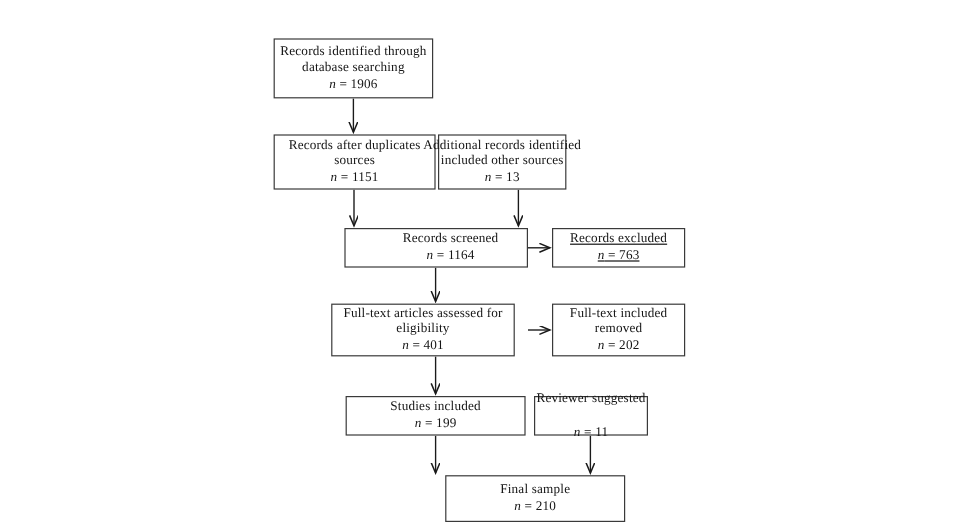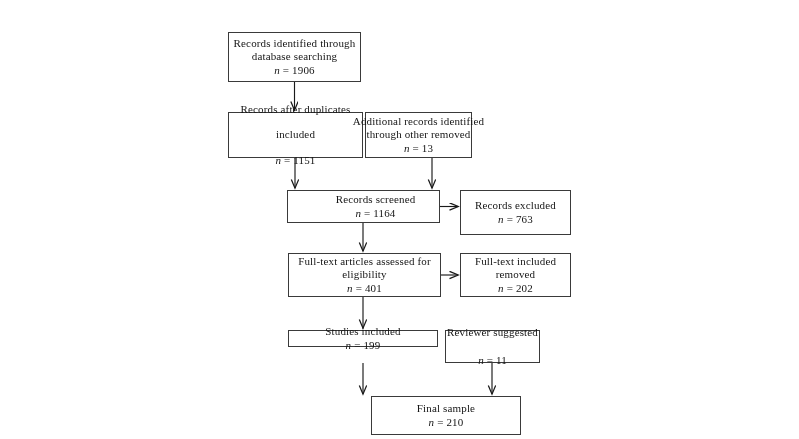--- a/index.html
+++ b/index.html
@@ -49,27 +49,27 @@
   }
   .flow-box .count {
     display: block;
     white-space: nowrap;
   }
   .flow-box .count i {
     font-style: italic;
   }
   
   #box-identified   { left: 228px; top: 32px;  width: 133px; height: 50px; }
-  #box-duplicates   { left: 228px; top: 112px; width: 135px; height: 46px; gap: 12px; }
+  #box-duplicates   { left: 228px; top: 112px; width: 135px; height: 46px; }
   #box-additional   { left: 365px; top: 112px; width: 107px; height: 46px; }
   #box-screened     { left: 287px; top: 190px; width: 153px; height: 33px; padding-left: 24px; }
-  #box-rec-excluded { left: 460px; top: 190px; width: 111px; height: 45px; }
-  #box-fulltext     { left: 288px; top: 253px; width: 153px; height: 44px; }
+  #box-rec-excluded { left: 460px; top: 190px; width: 111px; height: 33px; text-decoration: underline; }
+  #box-fulltext     { left: 276px; top: 253px; width: 153px; height: 44px; }
   #box-ft-excluded  { left: 460px; top: 253px; width: 111px; height: 44px; }
-  #box-studies      { left: 288px; top: 330px; width: 150px; height: 17px; }
+  #box-studies      { left: 288px; top: 330px; width: 150px; height: 33px; }
   #box-reviewer     { left: 445px; top: 330px; width: 95px;  height: 33px; gap: 14px; }
   #box-final        { left: 371px; top: 396px; width: 150px; height: 39px; justify-content: center; }
 </style>
 </head>
 <body>
 
 <div id="diagram-root">
 
   <svg class="flow-canvas" viewBox="0 0 799 439">
     <defs>
@@ -98,27 +98,27 @@
   </svg>
 
   <div class="flow-box" id="box-identified">
     <span class="line">Records identified through</span>
     <span class="line">database searching</span>
     <span class="count"><i>n</i>&nbsp;=&nbsp;1906</span>
   </div>
 
   <div class="flow-box" id="box-duplicates">
     <span class="line">Records after duplicates</span>
-    <span class="line">included</span>
+    <span class="line">sources</span>
     <span class="count"><i>n</i>&nbsp;=&nbsp;1151</span>
   </div>
 
   <div class="flow-box" id="box-additional">
     <span class="line">Additional records identified</span>
-    <span class="line">through other removed</span>
+    <span class="line">included other sources</span>
     <span class="count"><i>n</i>&nbsp;=&nbsp;13</span>
   </div>
 
   <div class="flow-box" id="box-screened">
     <span class="line">Records screened</span>
     <span class="count"><i>n</i>&nbsp;=&nbsp;1164</span>
   </div>
 
   <div class="flow-box" id="box-rec-excluded">
     <span class="line">Records excluded</span>

